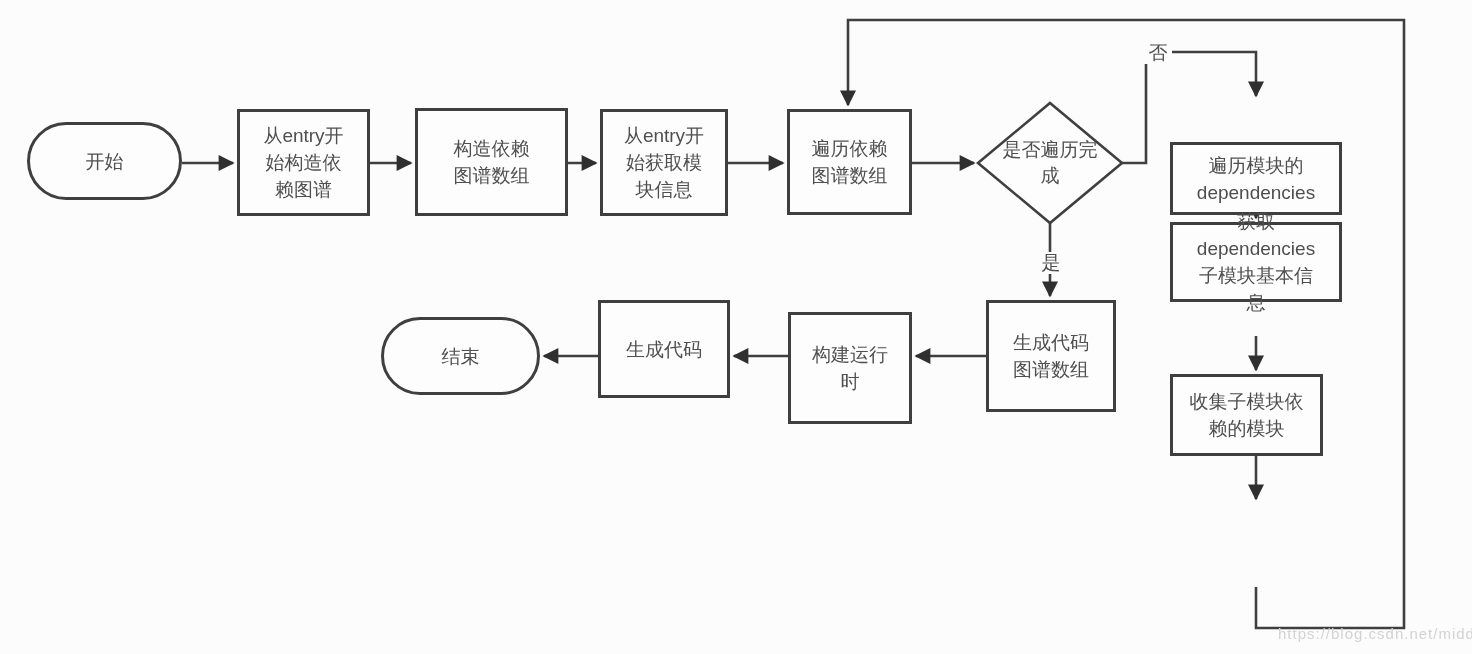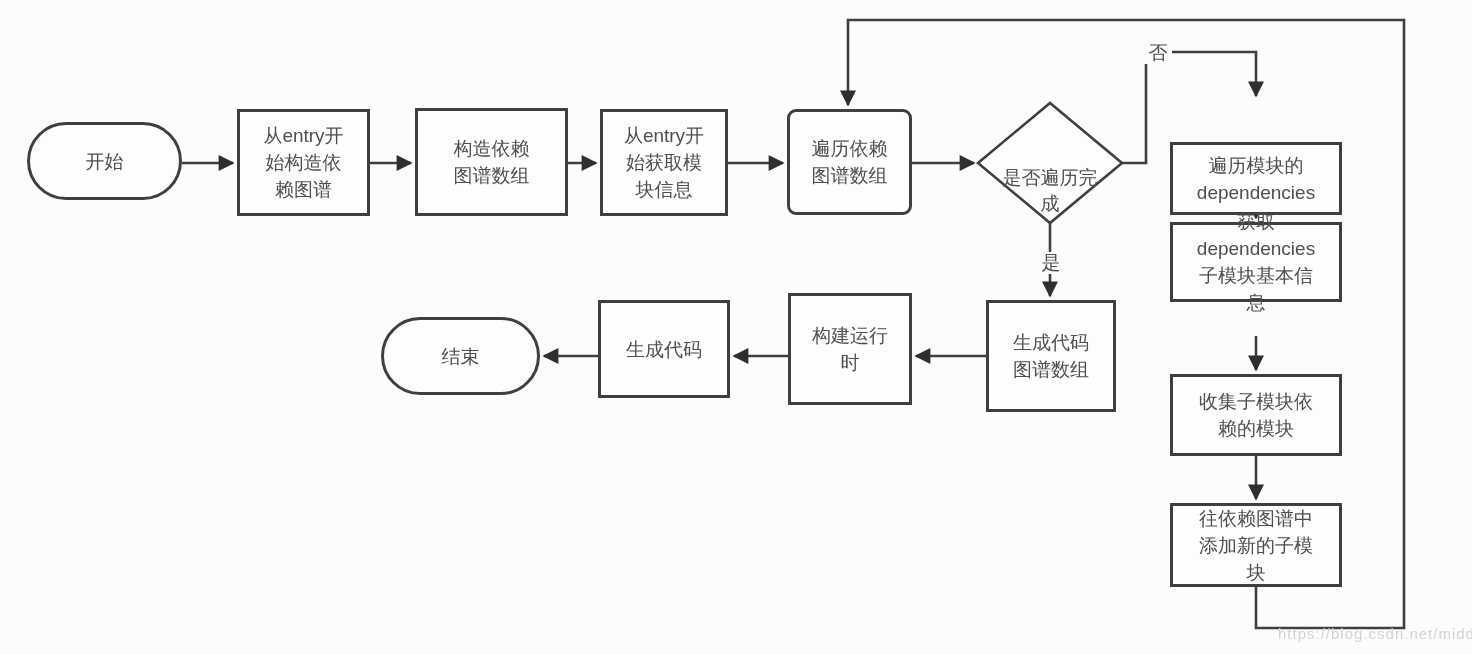--- a/index.html
+++ b/index.html
@@ -133,62 +133,57 @@
     <span>构造依赖
 图谱数组</span>
   </div>
 
   <div class="node" style="left:600px; top:109px; width:128px; height:107px;">
     <span>从entry开
 始获取模
 块信息</span>
   </div>
 
-  <div class="node" style="left:787px; top:109px; width:125px; height:106px;border-radius:9px;">
+  <div class="node" style="left:787px; top:109px; width:125px; height:106px;">
     <span>遍历依赖
 图谱数组</span>
   </div>
 
-  <div class="diamond-label" style="left:985px; top:133px; width:130px; height:60px;margin-top:28px;">
+  <div class="diamond-label" style="left:985px; top:133px; width:130px; height:60px;">
     <span>是否遍历完
 成</span>
   </div>
 
   <div class="edge-label" style="left:1144px; top:42px; width:24px;">否</div>
   <div class="edge-label" style="left:1036px; top:252px; width:26px;">是</div>
 
   <div class="node" style="left:1170px; top:100px; width:172px; height:73px;margin-top:42px;">
     <span>遍历模块的
 dependencies</span>
   </div>
 
   <div class="node" style="left:1170px; top:222px; width:172px; height:80px;">
     <span>获取
 dependencies
 子模块基本信
 息</span>
   </div>
 
-  <div class="node" style="left:1170px; top:374px; width:172px; height:82px;">
+  <div class="node" style="left:1170px; top:374px; width:153px; height:82px;">
     <span>收集子模块依
 赖的模块</span>
   </div>
 
-  <div class="node" style="left:1170px; top:503px; width:172px; height:84px;">
-    <span>往依赖图谱中
-添加新的子模
-块</span>
-  </div>
 
   <div class="node" style="left:986px; top:300px; width:130px; height:112px;">
     <span>生成代码
 图谱数组</span>
   </div>
 
-  <div class="node" style="left:788px; top:293px; width:124px; height:112px;">
+  <div class="node" style="left:788px; top:312px; width:124px; height:112px;">
     <span>构建运行
 时</span>
   </div>
 
   <div class="node" style="left:598px; top:300px; width:132px; height:98px;">
     <span>生成代码</span>
   </div>
 
   <div class="node terminal" style="left:381px; top:317px; width:159px; height:78px;">
     <span>结束</span>

